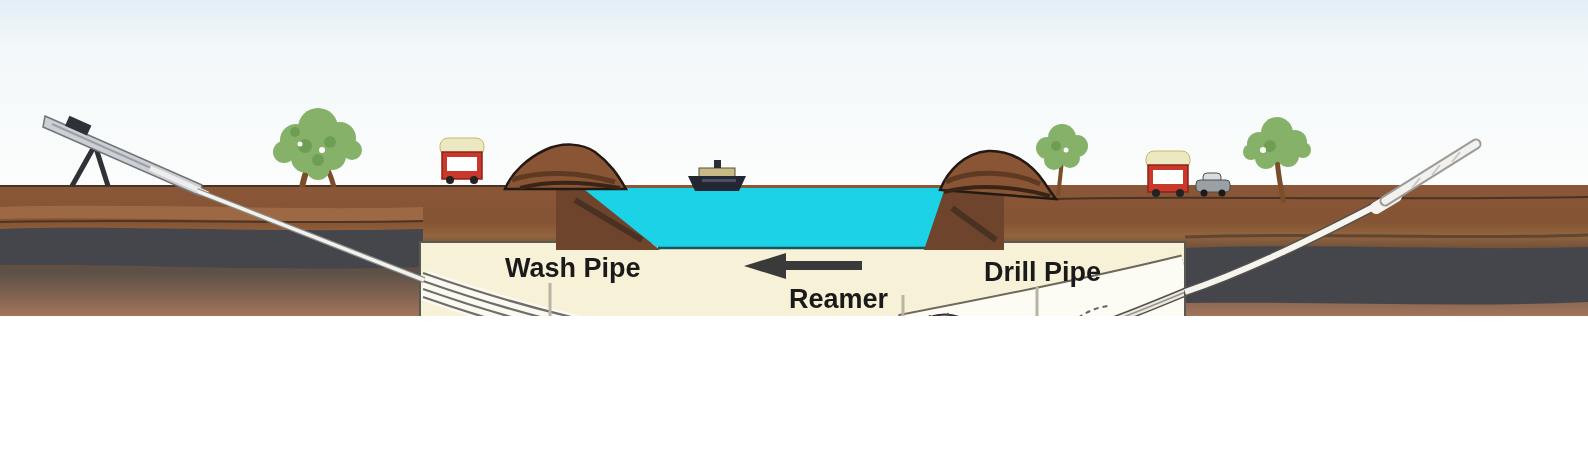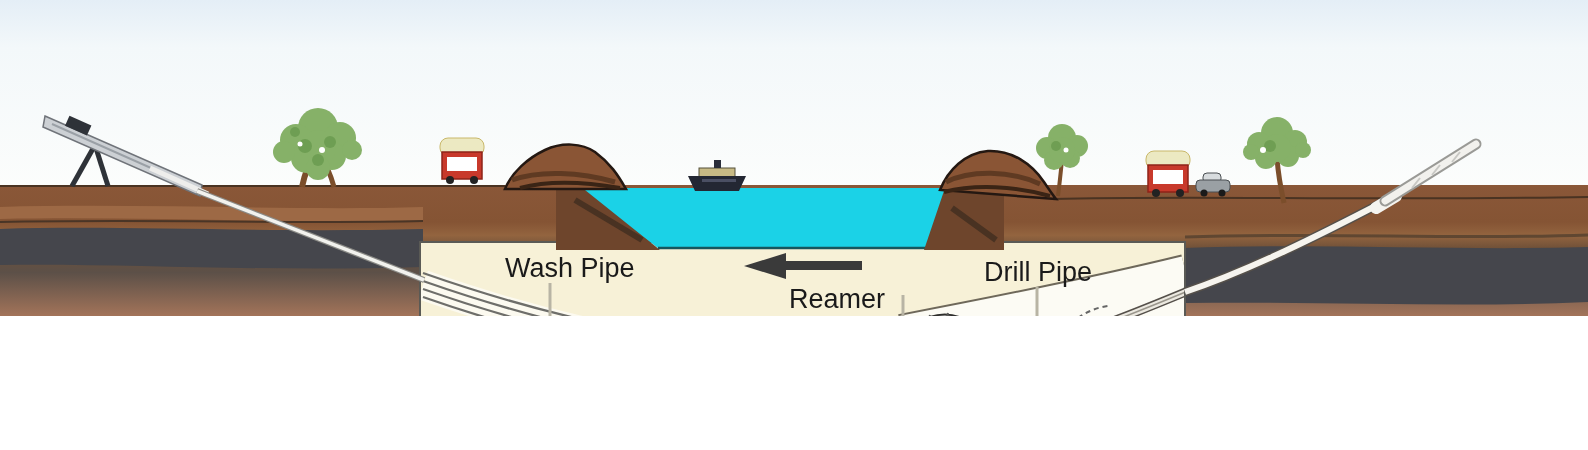--- a/index.html
+++ b/index.html
@@ -1,17 +1,17 @@
 <!DOCTYPE html>
 <html><head>
 <meta charset="utf-8">
 <style>
   html,body{margin:0;padding:0;background:#fff;}
   .stage{position:relative;width:1588px;height:316px;overflow:hidden;
-         font-family:"Liberation Sans",sans-serif;}
+         font-family:"Liberation Sans",sans-serif;font-weight:bold;}
   svg{display:block}
   text.lbl{font-family:"Liberation Sans",sans-serif;font-size:27px;fill:#1a1a1a;}
 </style>
 </head>
 <body>
 
 <div class="stage">
 <svg width="1588" height="450" viewBox="0 0 1588 450">
   <defs>
     <linearGradient id="skyG" x1="0" y1="0" x2="0" y2="190" gradientUnits="userSpaceOnUse">

